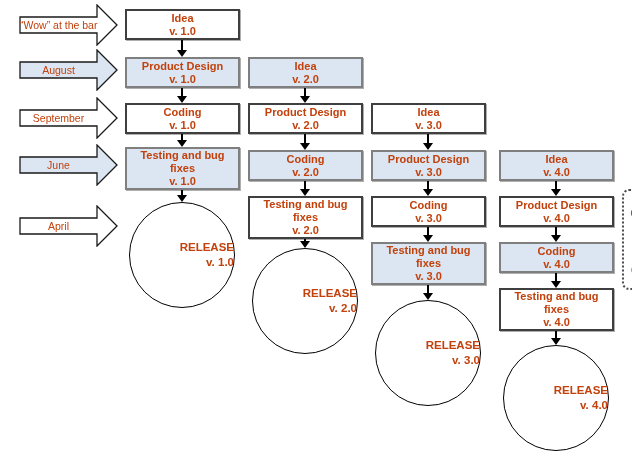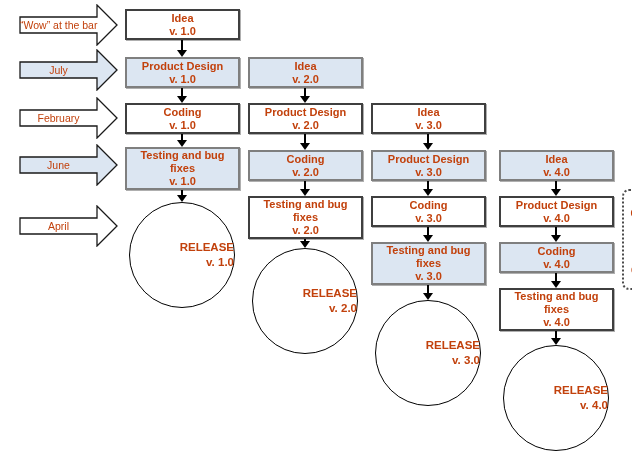--- a/index.html
+++ b/index.html
@@ -67,27 +67,27 @@
   <div class="marrow" style="top:4px">
     <svg width="100" height="42" viewBox="0 0 100 42">
       <polygon class="fillshape" points="1,13 78,13 78,1 98,21 78,41 78,29 1,29"></polygon>
       </svg>
     <span class="mlabel">“Wow” at the bar</span>
   </div>
   <div class="marrow hl" style="top:49px">
     <svg width="100" height="42" viewBox="0 0 100 42">
       <polygon class="fillshape" points="1,13 78,13 78,1 98,21 78,41 78,29 1,29"></polygon>
       </svg>
-    <span class="mlabel">July</span>
+    <span class="mlabel">August</span>
   </div>
   <div class="marrow" style="top:97px">
     <svg width="100" height="42" viewBox="0 0 100 42">
       <polygon class="fillshape" points="1,13 78,13 78,1 98,21 78,41 78,29 1,29"></polygon>
       </svg>
-    <span class="mlabel">February</span>
+    <span class="mlabel">September</span>
   </div>
   <div class="marrow hl" style="top:144px">
     <svg width="100" height="42" viewBox="0 0 100 42">
       <polygon class="fillshape" points="1,13 78,13 78,1 98,21 78,41 78,29 1,29"></polygon>
       </svg>
     <span class="mlabel">June</span>
   </div>
   <div class="marrow" style="top:205px">
     <svg width="100" height="42" viewBox="0 0 100 42">
       <polygon class="fillshape" points="1,13 78,13 78,1 98,21 78,41 78,29 1,29"></polygon>

